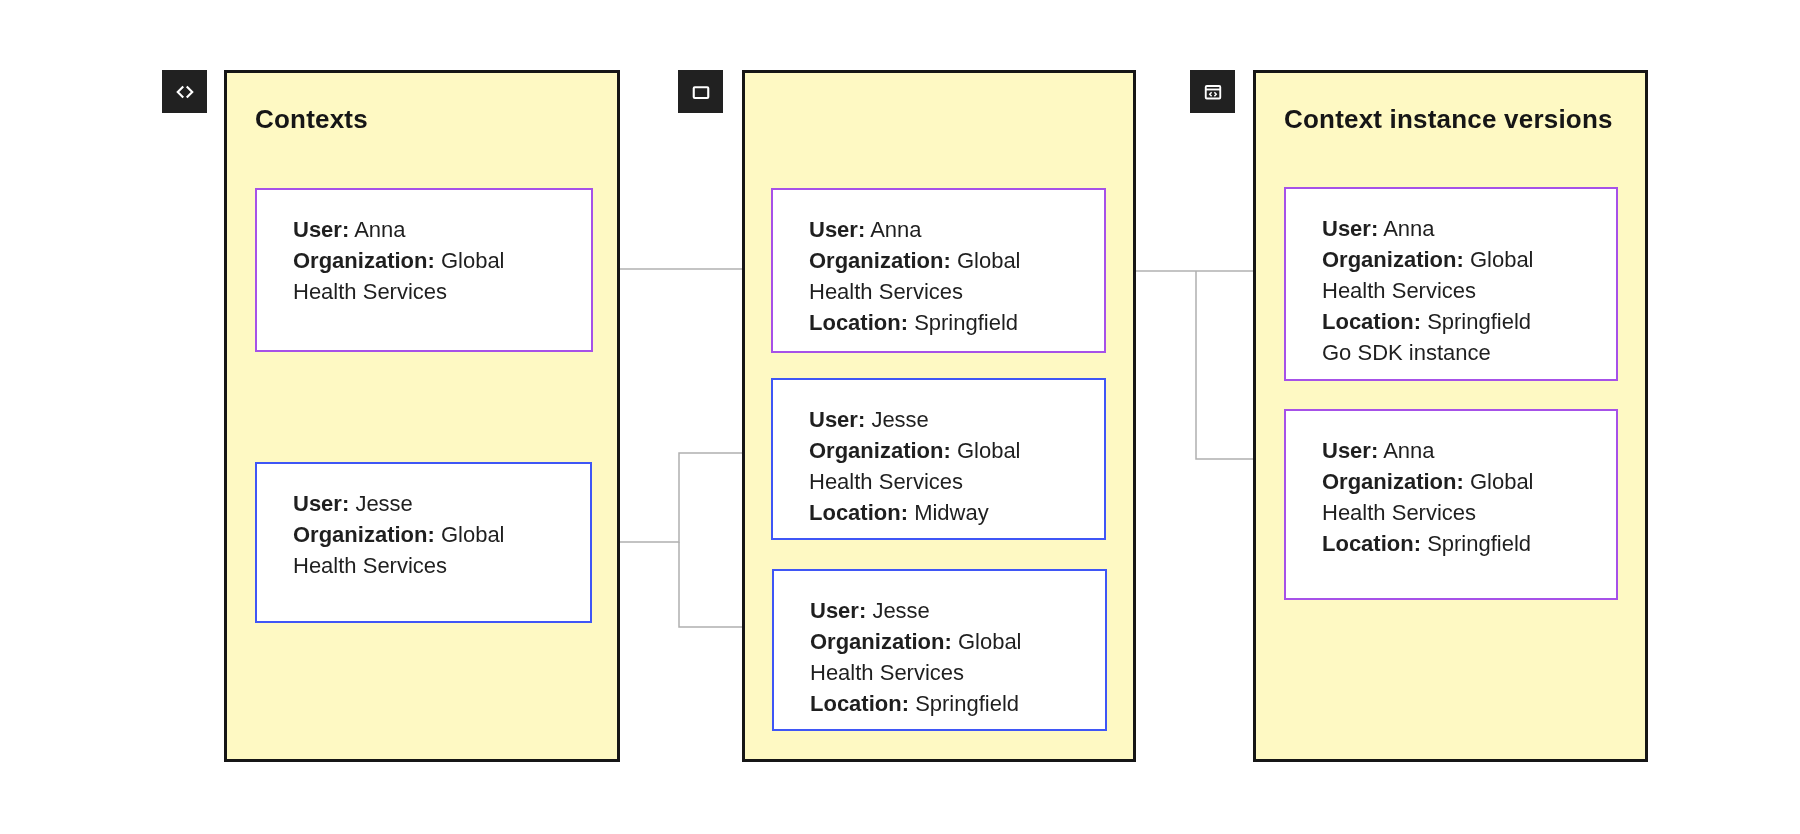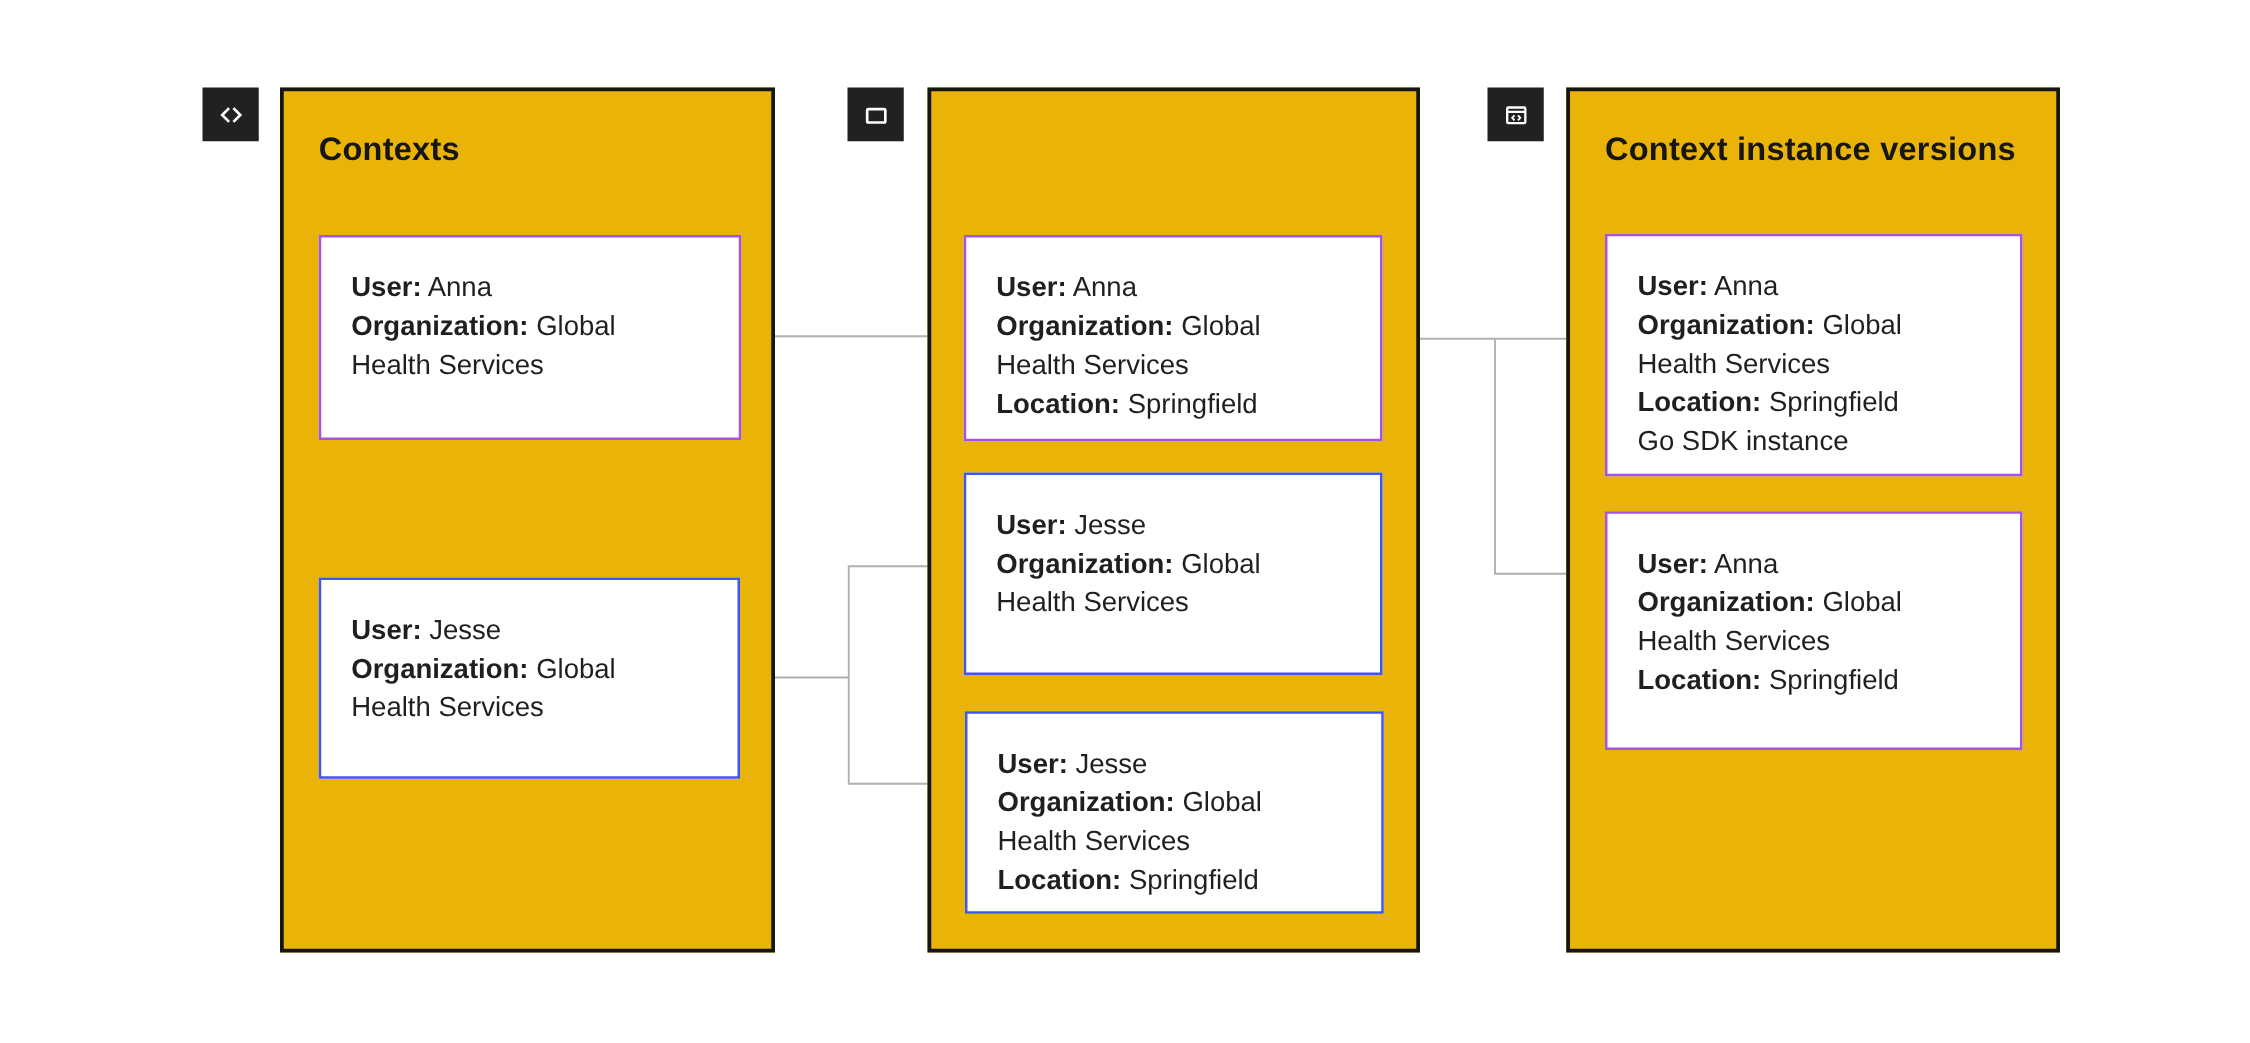--- a/index.html
+++ b/index.html
@@ -7,26 +7,26 @@
   .canvas{position:relative;width:1800px;height:834px;background:#ffffff;overflow:hidden;}
 
   .connectors{position:absolute;left:0;top:0;pointer-events:none;}
   .conn{fill:none;stroke:#b0b0b0;stroke-width:1.5;}
 
   .icon-tile{position:absolute;width:45px;height:43px;background:#212121;
              display:flex;align-items:center;justify-content:center;}
   .icon-tile svg{width:30px;height:30px;display:block;}
 
   .panel{position:absolute;top:70px;height:692px;border:3px solid #161616;
-         background:#eab308;box-sizing:border-box;}
+         background:#fef9c3;box-sizing:border-box;}
   .panel-title{position:absolute;left:28px;top:31px;font-size:26px;font-weight:700;
                color:#161616;white-space:nowrap;letter-spacing:.2px;}
 
   .card{position:absolute;border:2px solid #c4b5fd;background:#ffffff;box-sizing:border-box;
-        padding:24px 46px 0 24px;font-size:22px;line-height:31px;color:#1f1f1f;}
+        padding:24px 46px 0 36px;font-size:22px;line-height:31px;color:#1f1f1f;}
   .card.accent-purple{border-color:#a651e8;}
   .card.accent-blue{border-color:#3f56f6;}
   .field strong{font-weight:700;}
   .field strong:empty{display:none;}
 </style>
 </head>
 <body>
 
 <div class="canvas">
 
@@ -81,20 +81,21 @@
 
     <div class="card accent-purple" style="left:26px;top:115px;width:335px;height:165px;">
       <div class="field"><strong>User:</strong> <span>Anna</span></div>
       <div class="field"><strong>Organization:</strong> <span>Global Health Services</span></div>
       <div class="field"><strong>Location:</strong> <span>Springfield</span></div>
     </div>
 
     <div class="card accent-blue" style="left:26px;top:305px;width:335px;height:162px;">
       <div class="field"><strong>User:</strong> <span>Jesse</span></div>
       <div class="field"><strong>Organization:</strong> <span>Global Health Services</span></div>
+      <div class="field"><strong>Location:</strong> <span>Midway</span></div>
     </div>
 
     <div class="card accent-blue" style="left:27px;top:496px;width:335px;height:162px;">
       <div class="field"><strong>User:</strong> <span>Jesse</span></div>
       <div class="field"><strong>Organization:</strong> <span>Global Health Services</span></div>
       <div class="field"><strong>Location:</strong> <span>Springfield</span></div>
     </div>
   </div>
 
   <div class="panel" style="left:1253px;width:395px;">

